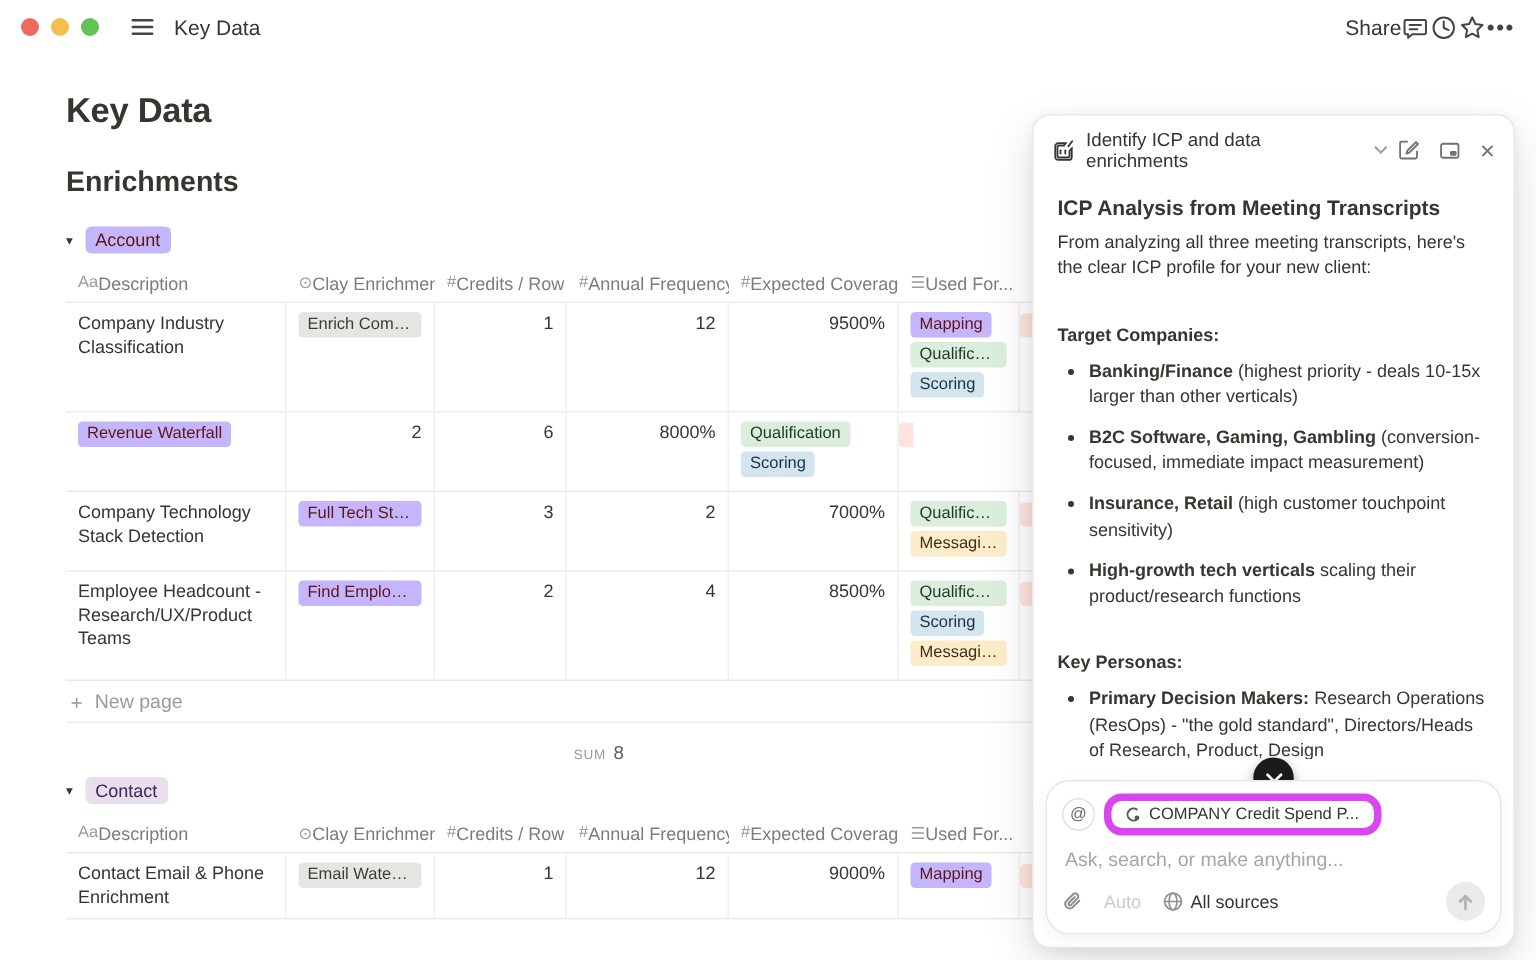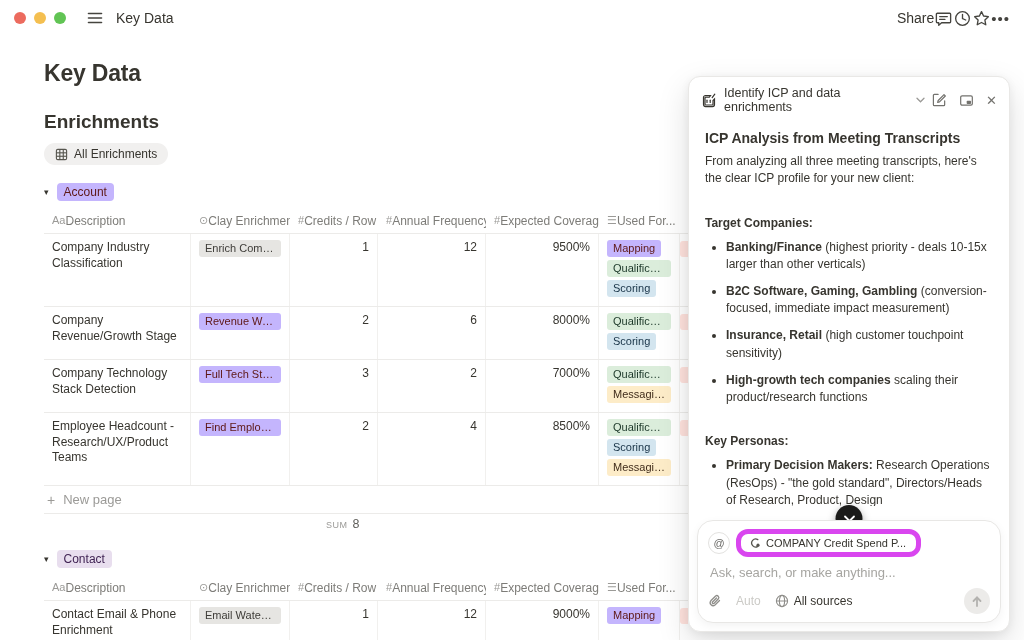--- a/index.html
+++ b/index.html
@@ -46,21 +46,21 @@
   .c-gray{background:#E6E5E2;color:#3E3C38}
   .c-red{background:#c4b5fd;color:#5D1715}
   .c-green{background:#DBEDDB;color:#1C3829}
   .c-blue{background:#D3E5EF;color:#183347}
   .c-yellow{background:#FDECC8;color:#402C1B}
   .c-purple{background:#E8DEEE;color:#412454}
   .newpage{display:flex;align-items:center;gap:8px;color:#9B9A97;font-size:13px;height:27px;
     border-bottom:1px solid #ECEBE9;padding-left:3px;cursor:pointer}
   .np-plus{font-size:14px}
   .sumrow{position:relative;height:25px}
-  .sum{position:absolute;left:282px;width:90px;top:0;cursor:pointer}
+  .sum{position:absolute;left:282px;width:90px;text-align:right;top:11px;cursor:pointer}
   .sum-label{font-size:9px;color:#9B9A97;letter-spacing:.5px;margin-right:5px}
   .sum-value{font-size:12.5px;color:#5f5e5a}
   
   .ai-panel{position:absolute;left:688px;top:76px;width:322px;height:556px;background:#fff;
     border:1px solid #E9E8E6;border-radius:12px;overflow:hidden;
     box-shadow:0 12px 32px rgba(0,0,0,.13),0 2px 8px rgba(0,0,0,.06);box-sizing:border-box}
   .ai-header{display:flex;align-items:center;gap:7px;padding:9px 12px 4px}
   .ai-title-wrap{display:flex;align-items:center;gap:5px;cursor:pointer}
   .ai-title{font-size:12.5px;color:#37352F}
   .ai-chev{color:#9B9A97}
@@ -131,32 +131,20 @@
       </svg>
     </span>
     <span class="dots">•••</span>
   </div>
 </div>
 
 <div class="content">
   <h1 class="page-title">Key Data</h1>
   <h2 class="section-title">Enrichments</h2>
 
-  <div class="view-pill">
-    <span>
-      <svg width="13" height="13" viewBox="0 0 14 14" fill="none" stroke="#57564F" stroke-width="1.2">
-        <rect x="1.5" y="1.5" width="11" height="11" rx="1.5"></rect>
-        <line x1="1.5" y1="5.2" x2="12.5" y2="5.2"></line>
-          <line x1="1.5" y1="8.9" x2="12.5" y2="8.9"></line>
-        <line x1="5.2" y1="1.5" x2="5.2" y2="12.5"></line>
-          <line x1="8.9" y1="1.5" x2="8.9" y2="12.5"></line>
-      </svg>
-    </span>
-    <span>All Enrichments</span>
-  </div>
 
   
   <div class="group-toggle">
     <span class="tri">▾</span>
     <span class="group-tag c-red">Account</span>
   </div>
 
   <div class="ttable">
     <div class="thead">
 
@@ -199,21 +187,20 @@
 
           <span class="tag c-red">Mapping</span>
             <span class="tag c-green">Qualification</span>
             <span class="tag c-blue">Scoring</span>
           </div>
           <div class="cell">
             <span class="sliver-tag"></span>
           </div>
         </div>
         <div class="trow">
-          <div class="cell">Company Revenue/Growth Stage</div>
           <div class="cell">
             <span class="tag c-red">Revenue Waterfall</span>
           </div>
           <div class="cell c-num">2</div>
           <div class="cell c-num">6</div>
           <div class="cell c-num">8000%</div>
           <div class="cell used-stack">
 
           <span class="tag c-green">Qualification</span>
             <span class="tag c-blue">Scoring</span>
@@ -365,21 +352,21 @@
     <p class="ai-intro">From analyzing all three meeting transcripts, here's the clear ICP profile for your new client:</p>
     <div>
 
     <div class="ai-sec">
           <div class="ai-sec-title">Target Companies:</div>
           <ul class="ai-list">
 
           <li class="ai-li"><b>Banking/Finance</b><span> (highest priority - deals 10-15x larger than other verticals)</span></li>
             <li class="ai-li"><b>B2C Software, Gaming, Gambling</b><span> (conversion-focused, immediate impact measurement)</span></li>
             <li class="ai-li"><b>Insurance, Retail</b><span> (high customer touchpoint sensitivity)</span></li>
-            <li class="ai-li"><b>High-growth tech companies</b><span> scaling their product/research functions</span></li>
+            <li class="ai-li"><b>High-growth tech verticals</b><span> scaling their product/research functions</span></li>
           </ul>
         </div>
         <div class="ai-sec">
           <div class="ai-sec-title">Key Personas:</div>
           <ul class="ai-list">
 
           <li class="ai-li"><b>Primary Decision Makers:</b><span> Research Operations (ResOps) - "the gold standard", Directors/Heads of Research, Product, Design</span></li>
             <li class="ai-li"><b>End Users:</b><span> UX Researchers, Research Analysts, Designers, Product Managers</span></li>
           </ul>
         </div>

